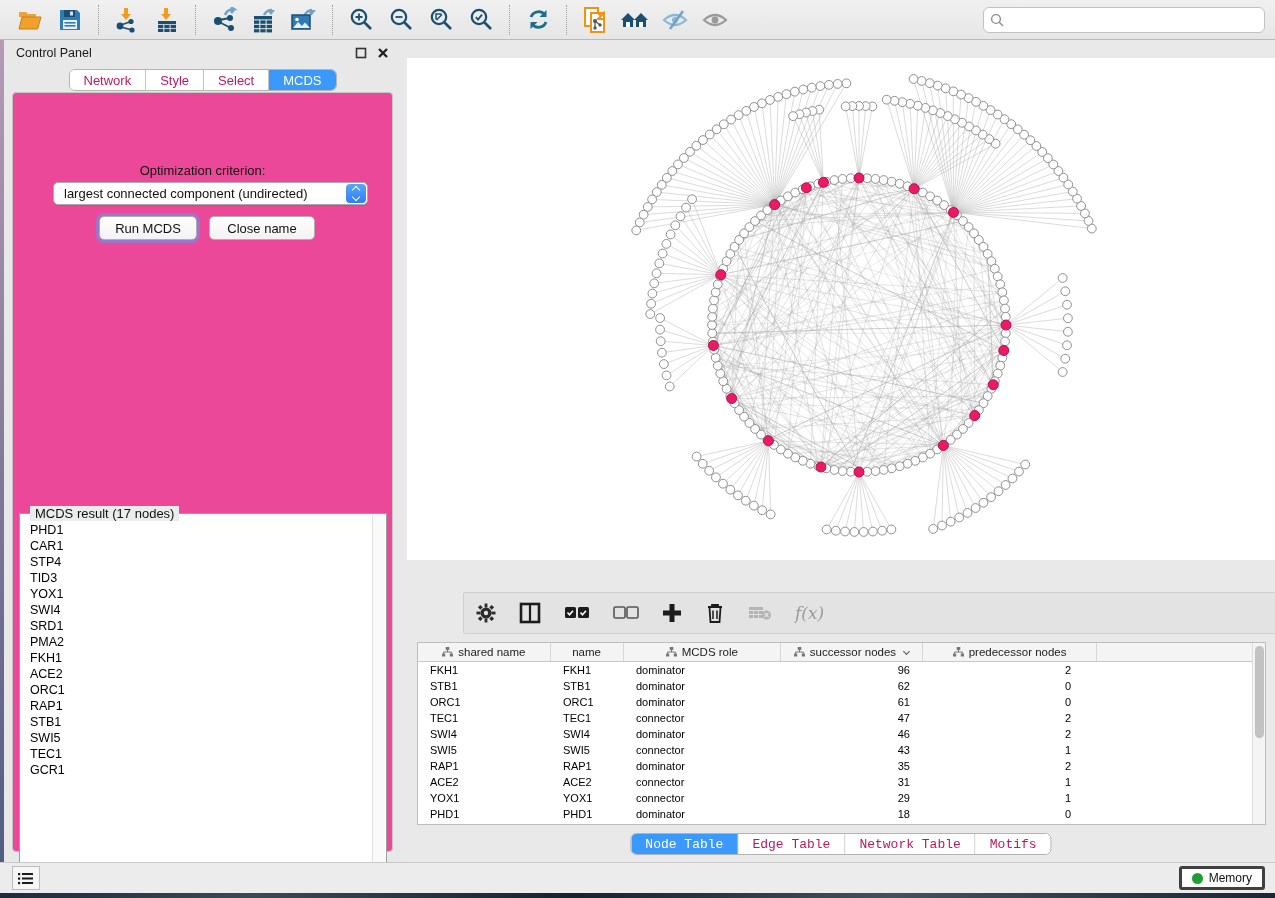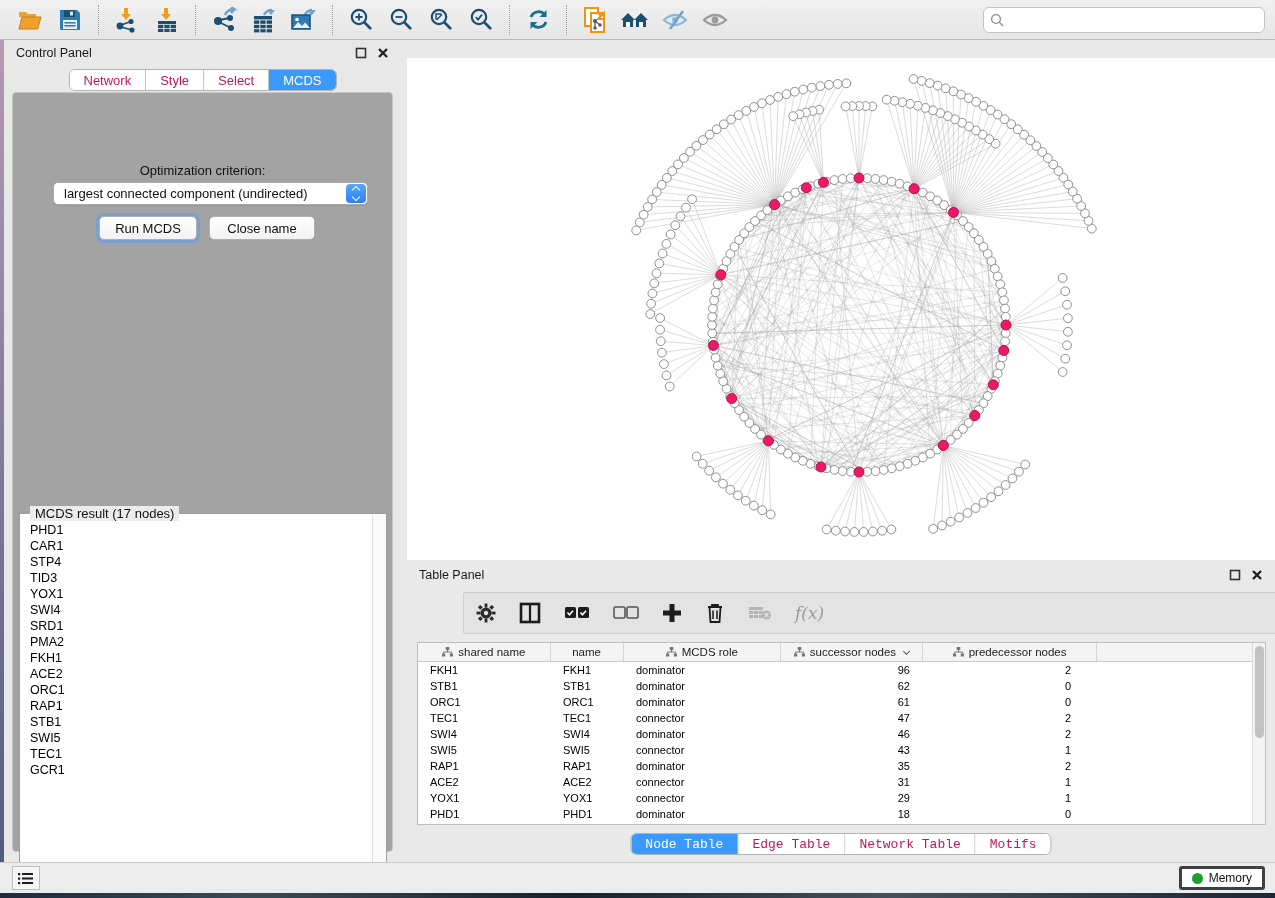--- a/index.html
+++ b/index.html
@@ -23,21 +23,21 @@
     background:linear-gradient(#b59ab4,#8d7f9e 40%,#4d5b7e); }
   #desktop-bottom { left:0; top:893px; width:1275px; height:5px;
     background:linear-gradient(90deg,#1d2b3d,#3a4a55 20%,#16222e 45%,#44525c 70%,#1a2836); }
 
   
   #control-panel { left:4px; top:40px; width:397px; height:822px; background:#e8e8e8; }
   .panel-head { height:26px; display:flex; align-items:center; padding:0 12px; }
   .panel-title { font-size:12.5px; color:#1a1a1a; }
   .panel-head .winbtns { margin-left:auto; display:flex; gap:10px; align-items:center; }
   .cp-inner { position:absolute; left:8px; top:52px; width:381px; height:760px;
-    background:#a3a3a3; border:1px solid #c6c6c6; border-radius:4px; }
+    background:#ec4899; border:1px solid #c6c6c6; border-radius:4px; }
   .segctl { display:flex; background:#fff; border:1px solid #b3b3b3; border-radius:6px; overflow:hidden; height:22px; }
   .seg { padding:0 14px; font-size:13px; color:#be185d; display:flex; align-items:center; border-right:1px solid #c4c4c4; background:#fff; cursor:default; }
   .seg:last-child { border-right:none; }
   .seg.sel { background:#3b99fc; color:#fff; }
   #cp-tabs { position:absolute; left:50%; transform:translateX(-50%); top:29px; z-index:5; }
   #opt-label { position:absolute; left:0; top:70px; width:100%; text-align:center; font-size:13px; color:#111; }
   #opt-select { position:absolute; left:40px; top:89px; width:315px; height:23px; background:#fff;
     border:1px solid #ababab; border-radius:5px; font-size:13px; color:#111;
     display:flex; align-items:center; padding-left:10px; box-shadow:0 1px 1px rgba(0,0,0,.08); }
   #opt-stepper { position:absolute; right:1px; top:1px; width:20px; height:19px; border-radius:4px;
@@ -1088,31 +1088,20 @@
         <circle cx="567.8375807801881" cy="357.50223687287183" r="5" fill="#ea1b64" stroke="#b80f52" stroke-width="1"></circle>
         <circle cx="586.2911822734624" cy="326.7902865321426" r="5" fill="#ea1b64" stroke="#b80f52" stroke-width="1"></circle>
         <circle cx="596.7667396927945" cy="292.5262821170389" r="5" fill="#ea1b64" stroke="#b80f52" stroke-width="1"></circle>
         <circle cx="324.6942656436875" cy="340.5" r="5" fill="#ea1b64" stroke="#b80f52" stroke-width="1"></circle>
         <circle cx="413.95360036992946" cy="408.991096464493" r="5" fill="#ea1b64" stroke="#b80f52" stroke-width="1"></circle>
       </svg>
   </div>
 </div>
 
 <div id="table-panel" class="abs">
-  <div class="panel-head" style="padding:0 12px;">
-    <span class="panel-title">Table Panel</span>
-    <span class="winbtns">
-      <svg width="12" height="12" viewBox="0 0 12 12">
-          <rect x="1.5" y="1.5" width="9" height="9" fill="none" stroke="#333" stroke-width="1.6"></rect>
-        </svg>
-      <svg width="12" height="12" viewBox="0 0 12 12">
-          <path d="M2 2 L10 10 M10 2 L2 10" stroke="#222" stroke-width="2.4"></path>
-        </svg>
-    </span>
-  </div>
 
   <div id="tp-toolbar">
     <span class="ticon">
         <svg width="20" height="20" viewBox="0 0 20 20">
           <g fill="#2b2b2b">
             <circle cx="10" cy="10" r="5.5"></circle>
             <rect x="8.6" y="0.5" width="2.8" height="4"></rect>
             <rect x="8.6" y="15.5" width="2.8" height="4"></rect>
             <rect x="0.5" y="8.6" width="4" height="2.8"></rect>
             <rect x="15.5" y="8.6" width="4" height="2.8"></rect>

